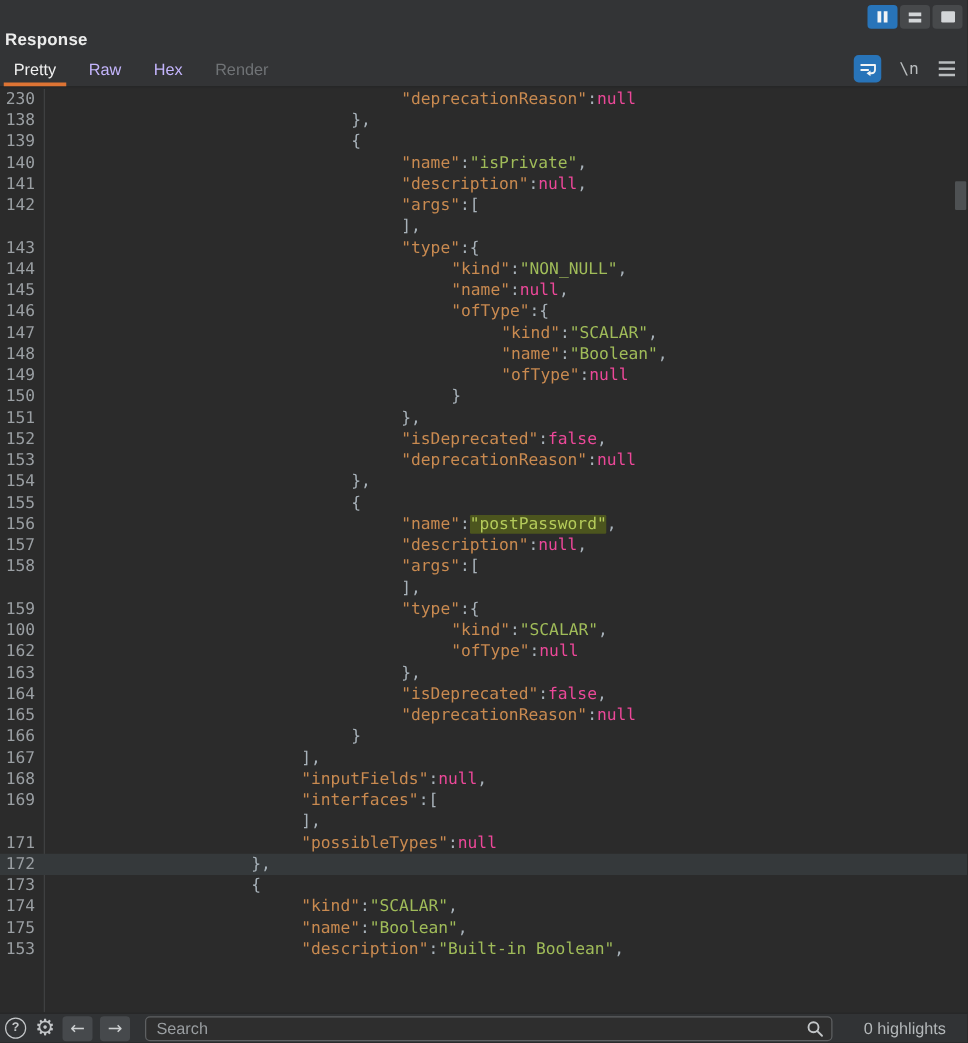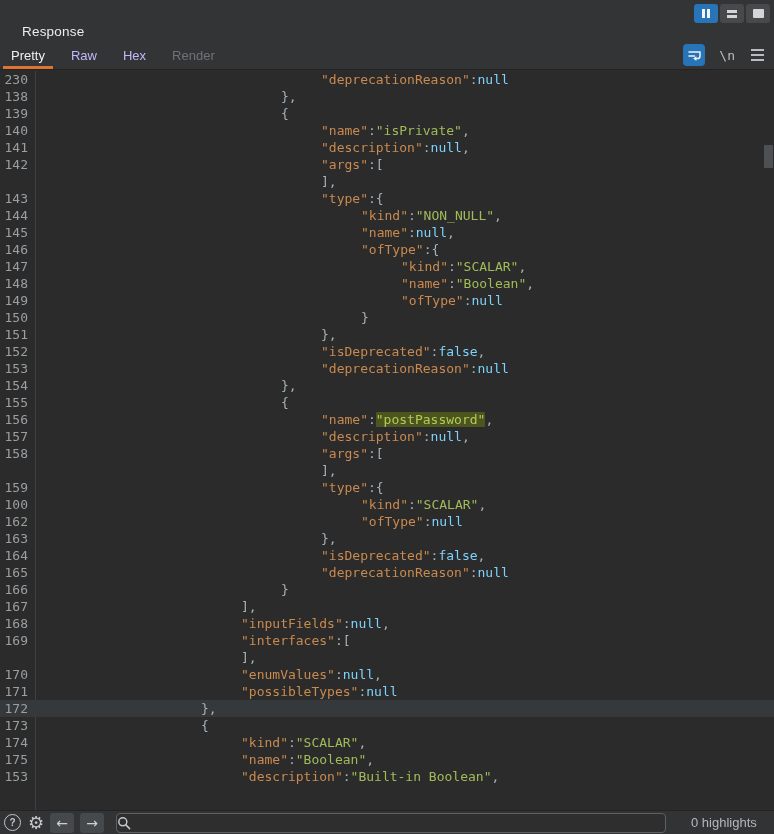--- a/index.html
+++ b/index.html
@@ -8,22 +8,22 @@
     background:#2b2b2b;
     font-family:"Liberation Sans",sans-serif;
     -webkit-font-smoothing:antialiased;
   }
   
   .header{
     position:absolute;top:0;left:0;right:0;height:70px;
     background:#333436;border-bottom:1px solid #232323;box-sizing:border-box;
   }
   .panel-title{
-    position:absolute;left:22px;top:24px;
-    font-size:13.5px;font-weight:normal;color:#ececec;letter-spacing:.2px;
+    position:absolute;left:4px;top:24px;
+    font-size:13.5px;font-weight:bold;color:#ececec;letter-spacing:.2px;
   }
   .view-controls{
     position:absolute;top:4px;right:4px;display:flex;gap:2px;
   }
   .vc-btn{
     width:24px;height:19px;border-radius:3px;background:#47494b;
     display:flex;align-items:center;justify-content:center;cursor:pointer;
   }
   .vc-btn.active{background:#2874b9;}
   .glyph-pause{display:flex;gap:2px;}
@@ -66,21 +66,21 @@
   .rows{position:absolute;top:0;left:0;right:0;}
   .crow{position:relative;height:17px;white-space:pre;}
   .crow.cur{background:#35393b;}
   .num{
     position:absolute;left:0;top:0;width:28px;text-align:right;
     color:#9a9fa3;user-select:none;
   }
   .code{display:block;margin-left:36px;}
   .k{color:#c98a50;}
   .s{color:#a0bc59;}
-  .w{color:#7dd3fc;}
+  .w{color:#ec4899;}
   .p{color:#a8b2ba;}
   .sh{color:#b4cb5a;background:#4c551e;border-radius:1px;}
   .scroll-track{position:absolute;top:0;right:0;width:10px;bottom:0;}
   .scroll-thumb{position:absolute;top:74px;right:1px;width:9px;height:23px;background:#4e5153;border-radius:1px;}
   
   .statusbar{
     position:absolute;left:0;right:0;bottom:0;height:24px;
     background:#313335;border-top:1px solid #242424;box-sizing:border-box;
     display:flex;align-items:center;
   }
@@ -196,21 +196,20 @@
       <div class="crow"><span class="num">100</span><span class="code" style="padding-left: 325px;"><span class="k">"kind"</span><span class="p">:</span><span class="s">"SCALAR"</span><span class="p">,</span></span></div>
       <div class="crow"><span class="num">162</span><span class="code" style="padding-left: 325px;"><span class="k">"ofType"</span><span class="p">:</span><span class="w">null</span></span></div>
       <div class="crow"><span class="num">163</span><span class="code" style="padding-left: 285px;"><span class="p">},</span></span></div>
       <div class="crow"><span class="num">164</span><span class="code" style="padding-left: 285px;"><span class="k">"isDeprecated"</span><span class="p">:</span><span class="w">false</span><span class="p">,</span></span></div>
       <div class="crow"><span class="num">165</span><span class="code" style="padding-left: 285px;"><span class="k">"deprecationReason"</span><span class="p">:</span><span class="w">null</span></span></div>
       <div class="crow"><span class="num">166</span><span class="code" style="padding-left: 245px;"><span class="p">}</span></span></div>
       <div class="crow"><span class="num">167</span><span class="code" style="padding-left: 205px;"><span class="p">],</span></span></div>
       <div class="crow"><span class="num">168</span><span class="code" style="padding-left: 205px;"><span class="k">"inputFields"</span><span class="p">:</span><span class="w">null</span><span class="p">,</span></span></div>
       <div class="crow"><span class="num">169</span><span class="code" style="padding-left: 205px;"><span class="k">"interfaces"</span><span class="p">:[</span></span></div>
       <div class="crow"><span class="num"></span><span class="code" style="padding-left: 205px;"><span class="p">],</span></span></div>
-      <div class="crow"><span class="num">170</span><span class="code" style="padding-left: 205px;"><span class="k">"enumValues"</span><span class="p">:</span><span class="w">null</span><span class="p">,</span></span></div>
       <div class="crow"><span class="num">171</span><span class="code" style="padding-left: 205px;"><span class="k">"possibleTypes"</span><span class="p">:</span><span class="w">null</span></span></div>
       <div class="crow cur"><span class="num">172</span><span class="code" style="padding-left: 165px;"><span class="p">},</span></span></div>
       <div class="crow"><span class="num">173</span><span class="code" style="padding-left: 165px;"><span class="p">{</span></span></div>
       <div class="crow"><span class="num">174</span><span class="code" style="padding-left: 205px;"><span class="k">"kind"</span><span class="p">:</span><span class="s">"SCALAR"</span><span class="p">,</span></span></div>
       <div class="crow"><span class="num">175</span><span class="code" style="padding-left: 205px;"><span class="k">"name"</span><span class="p">:</span><span class="s">"Boolean"</span><span class="p">,</span></span></div>
       <div class="crow"><span class="num">153</span><span class="code" style="padding-left: 205px;"><span class="k">"description"</span><span class="p">:</span><span class="s">"Built-in Boolean"</span><span class="p">,</span></span></div>
     </div>
   <div class="scroll-track">
     <div class="scroll-thumb"></div>
   </div>
@@ -223,20 +222,21 @@
   <div class="gear-btn">
     <span>⚙</span>
   </div>
   <div class="nav-btn">
     <span>←</span>
   </div>
   <div class="nav-btn">
     <span>→</span>
   </div>
   <div class="search-box">
+    <input type="text" placeholder="Search" style="">
     <span class="mag">
       <svg width="14" height="14" viewBox="0 0 14 14">
         <circle cx="5.8" cy="5.8" r="4" fill="none" stroke="#c3c6c8" stroke-width="1.5"></circle>
         <line x1="8.9" y1="8.9" x2="12.6" y2="12.6" stroke="#c3c6c8" stroke-width="1.5" stroke-linecap="round"></line>
       </svg>
     </span>
   </div>
   <div class="highlights-label">0 highlights</div>
 </div>
 

